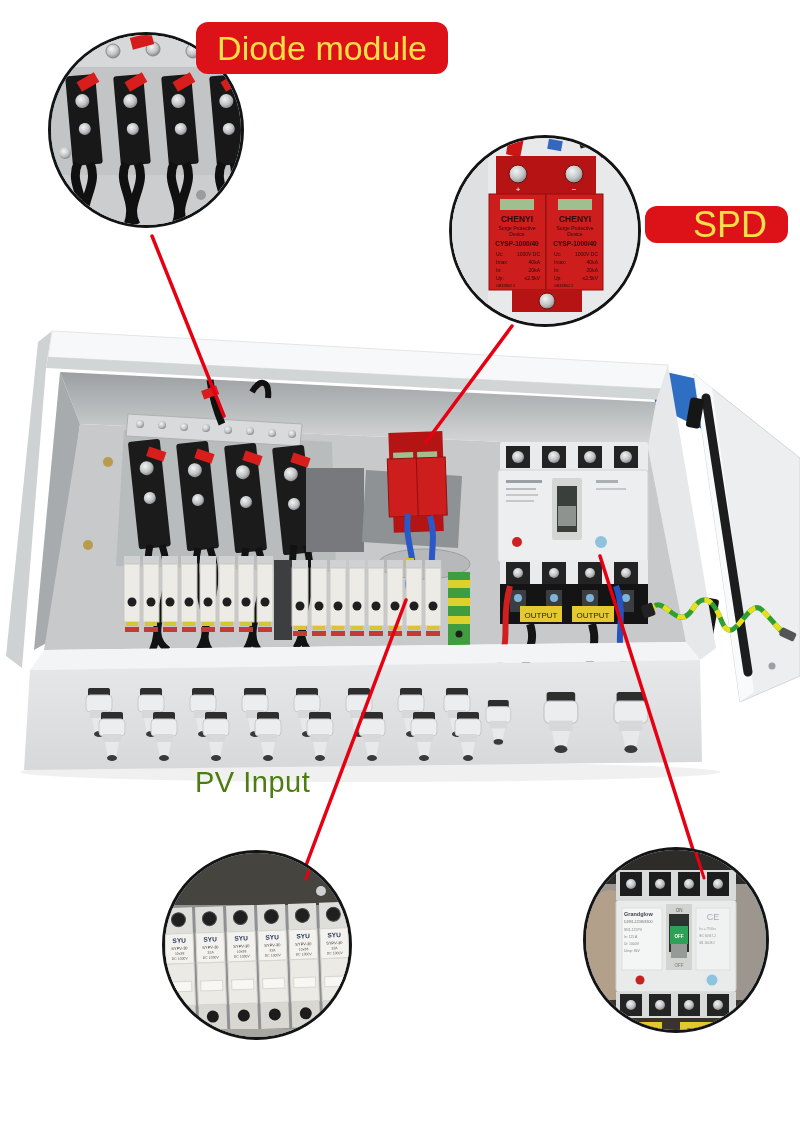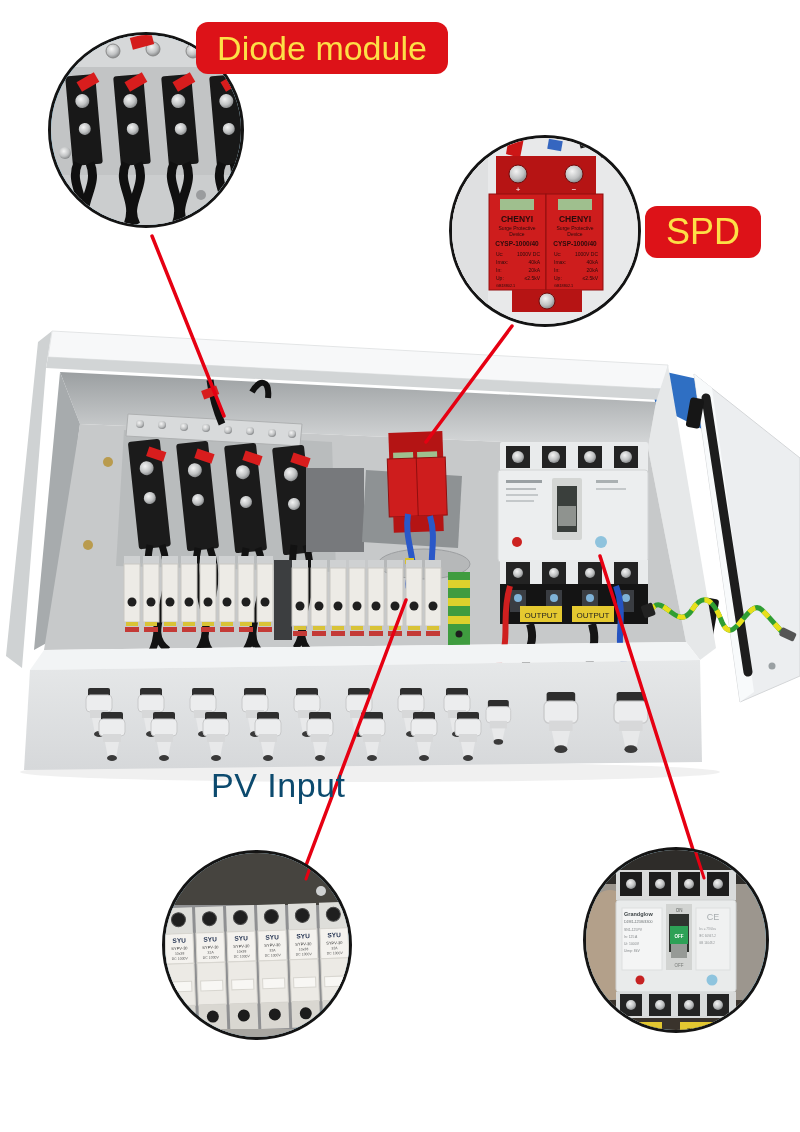--- a/index.html
+++ b/index.html
@@ -4,24 +4,24 @@
 <style>
   html,body{margin:0;padding:0;background:#fff;}
   .page{position:relative;width:800px;height:1132px;background:#ffffff;overflow:hidden;
         font-family:"Liberation Sans",sans-serif;}
   #scene{position:absolute;left:0;top:0;}
   .inset{position:absolute;border-radius:50%;border:3px solid #141414;overflow:hidden;background:#7dd3fc;}
   .inset svg{display:block;}
   .callout{position:absolute;background:#dd1218;color:#fde047;border-radius:12px;
            display:flex;align-items:center;justify-content:center;white-space:nowrap;font-weight:400;}
   .callout.diode{left:196px;top:22px;width:252px;height:52px;font-size:34px;}
-  .callout.spd{left:645px;top:206px;width:116px;height:52px;font-size:36px;}
+  .callout.spd{left:645px;top:206px;width:116px;height:37px;font-size:36px;padding-left:27px;}
   .callout.fuse{left:24px;top:1008px;width:206px;height:50px;font-size:32px;}
   .callout.air{left:470px;top:1033px;width:274px;height:53px;font-size:34px;}
-  .pvlabel{position:absolute;color:#0c4a6e;font-size:34px;letter-spacing:.5px;margin-left:16px;}
+  .pvlabel{position:absolute;color:#4d7c0f;font-size:29px;letter-spacing:.5px;}
   .pvlabel.input{left:195px;top:766px;}
   .pvlabel.output{left:498px;top:766px;}
   text{font-family:"Liberation Sans",sans-serif;}
 </style>
 </head>
 <body>
 
 <div class="page">
 
   <svg id="scene" width="800" height="1132" viewBox="0 0 800 1132">

